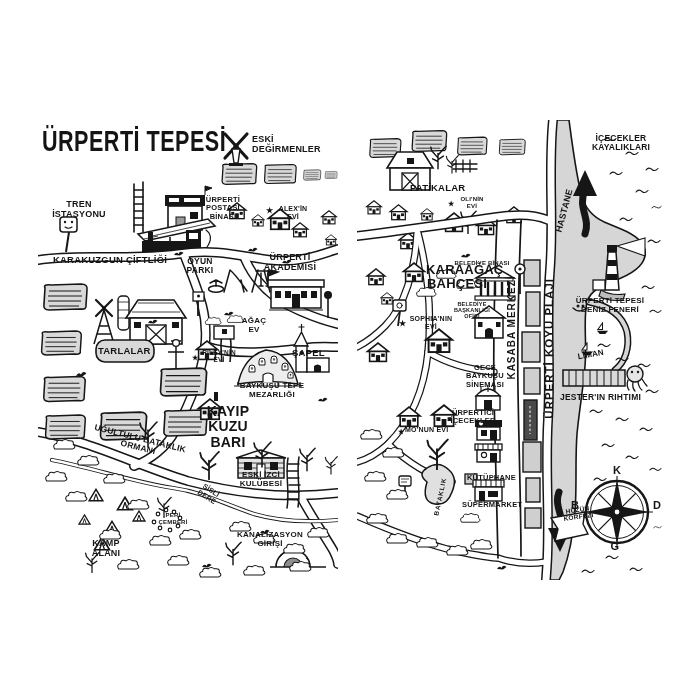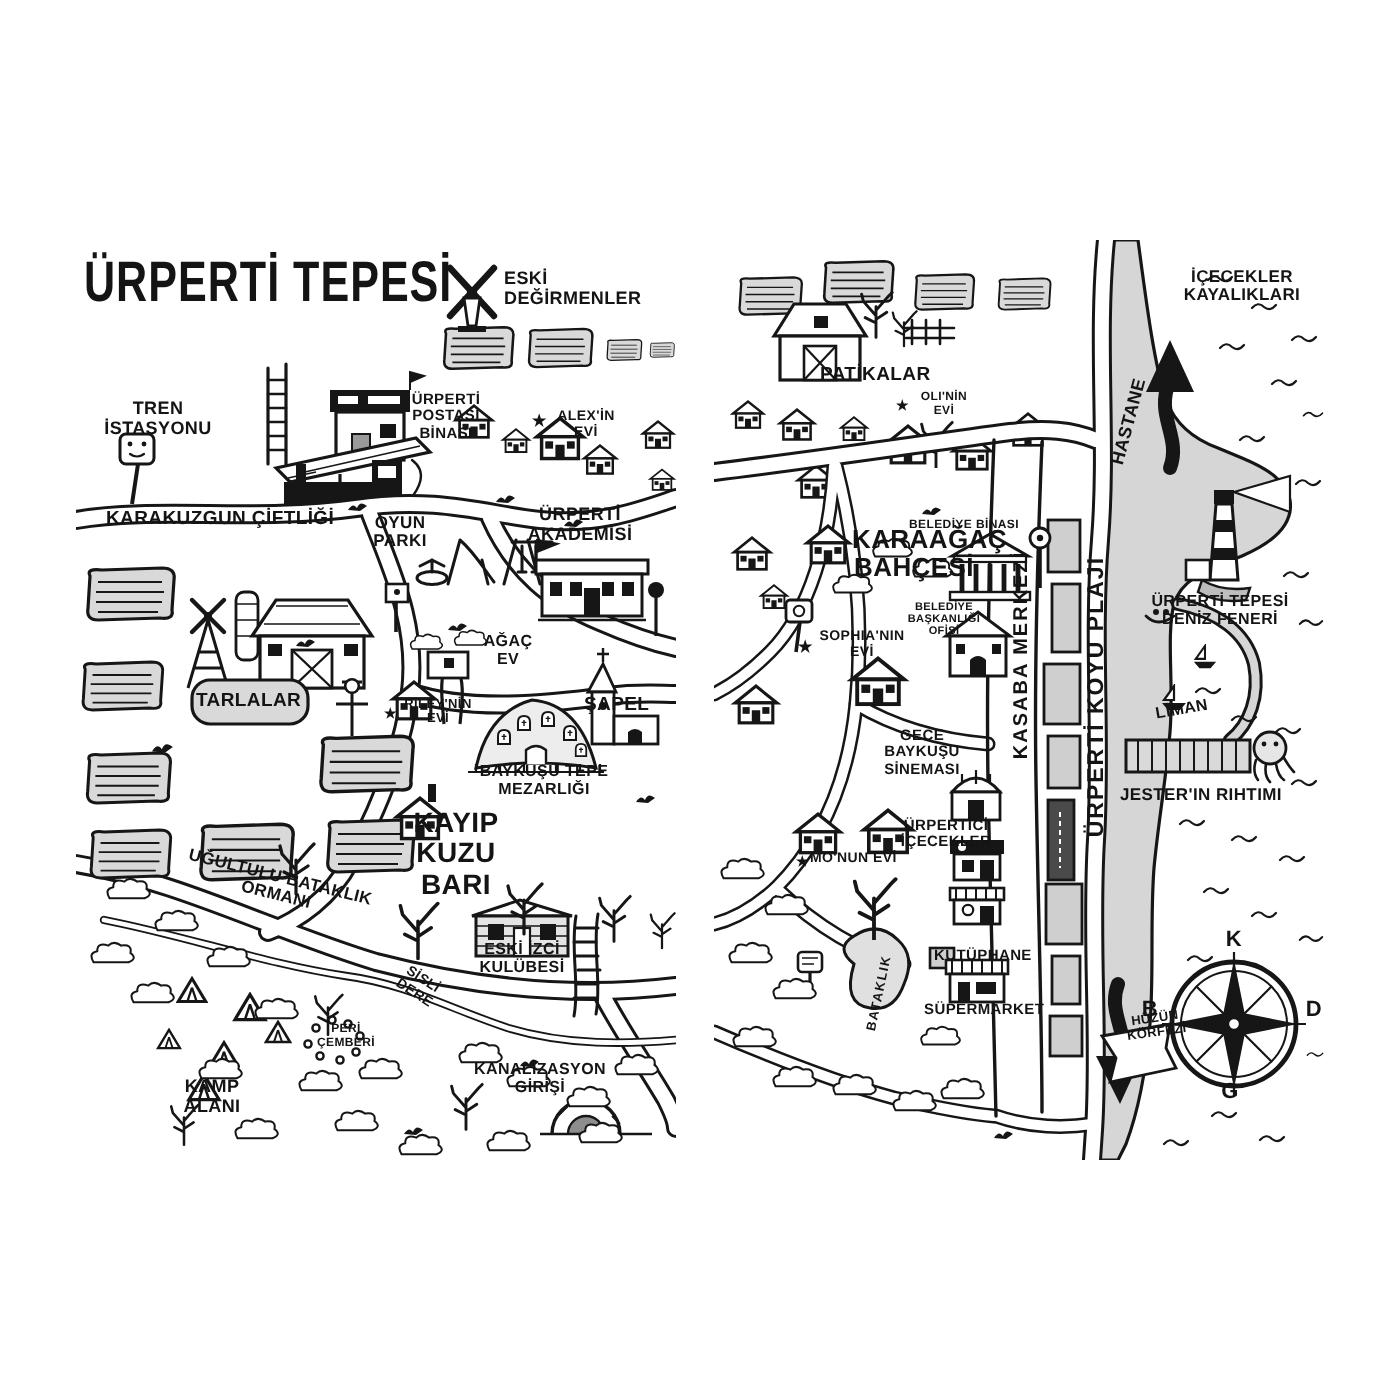--- a/index.html
+++ b/index.html
@@ -614,21 +614,21 @@
 <div class="lbl" style="left:534px;top:206px;width:62px;font-size:9px;transform:rotate(-75deg);">HASTANE</div>
 <div class="lbl" style="left:426px;top:263px;width:62px;font-size:13px;">KARAAĞAÇ
 BAHÇESİ</div>
 <div class="lbl" style="left:452px;top:260px;width:60px;font-size:6px;">BELEDİYE BİNASI</div>
 <div class="lbl" style="left:446px;top:301px;width:52px;font-size:5.5px;">BELEDİYE
 BAŞKANLIĞI
 OFİSİ</div>
 <span class="star" style="left:399px;top:320px;">★</span>
 <div class="lbl" style="left:404px;top:315px;width:54px;font-size:7px;">SOPHIA'NIN
 EVİ</div>
-<div class="lbl" style="left:436px;top:364px;width:50px;font-size:7.5px;">GECE
+<div class="lbl" style="left:460px;top:364px;width:50px;font-size:7.5px;">GECE
 BAYKUŞU
 SİNEMASI</div>
 <div class="lbl" style="left:451px;top:322px;width:120px;font-size:10px;transform:rotate(-90deg);letter-spacing:1px;">KASABA MERKEZİ</div>
 <div class="lbl" style="left:469px;top:342px;width:160px;font-size:11.5px;transform:rotate(-90deg);letter-spacing:1px;">ÜRPERTİ KOYU PLAJI</div>
 <div class="lbl" style="left:444px;top:409px;width:58px;font-size:7.5px;">ÜRPERTİCİ
 İÇECEKLER</div>
 <div class="lbl left" style="left:467px;top:474px;width:58px;font-size:7.5px;">KÜTÜPHANE</div>
 <div class="lbl left" style="left:462px;top:501px;width:66px;font-size:7.5px;">SÜPERMARKET</div>
 <span class="star" style="left:398px;top:428px;font-size:7px;">★</span>
 <div class="lbl left" style="left:405px;top:426px;width:54px;font-size:7px;">MO'NUN EVİ</div>

